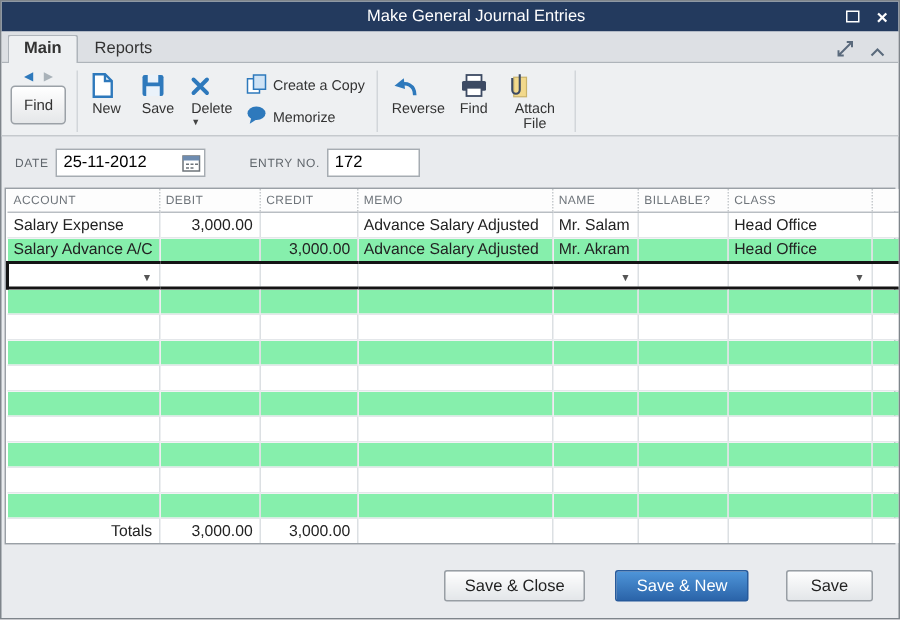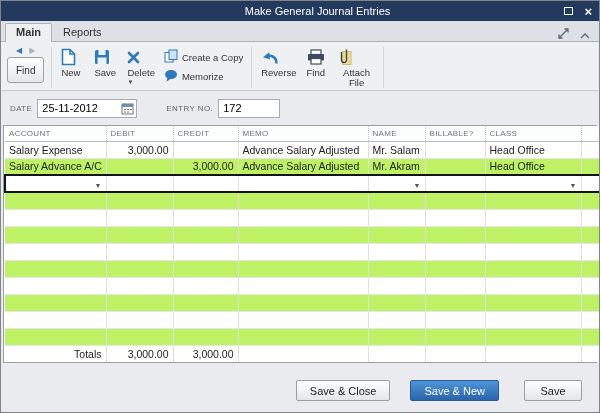--- a/index.html
+++ b/index.html
@@ -53,21 +53,21 @@
   
   .table-wrap { margin:0 2px; background:#fff; border:1px solid #9aa0a6; flex:0 0 auto; }
   table.journal { border-collapse:collapse; table-layout:fixed; width:100%; font-size:10.5px; color:#222; }
   .journal th { font-size:8px; font-weight:normal; color:#6f757b; text-align:left; height:15px; padding:0 4px;
                 border-bottom:1px solid #b9bec3; border-left:1px dotted #c6cacd; letter-spacing:.3px; background:#fdfdfd; }
   .journal th:first-child { border-left:none; }
   .journal td { height:17px; padding:0 4px; border-left:1px solid #dce0e3; border-bottom:1px solid #e4e7ea;
                 white-space:nowrap; overflow:hidden; }
   .journal td:first-child { border-left:none; }
   tr.white td { background:#fff; }
-  tr.blue td  { background:#bef264; }
+  tr.blue td  { background:#86efac; }
   td.num { text-align:right; }
   tr.active-row td { background:#fff; border-top:2px solid #141414; border-bottom:2px solid #141414; }
   tr.active-row td:first-child { border-left:2px solid #141414; }
   tr.active-row td:last-child  { border-right:2px solid #141414; }
   .cell-caret { float:right; font-size:7px; color:#555; margin-top:4px; }
   tr.totals-row td { background:#fff; border-top:1px solid #a8aeb4; border-bottom:none; }
   .totals-label { text-align:right; }
 
   
   .footer { flex:1; display:flex; justify-content:flex-end; align-items:flex-start;

